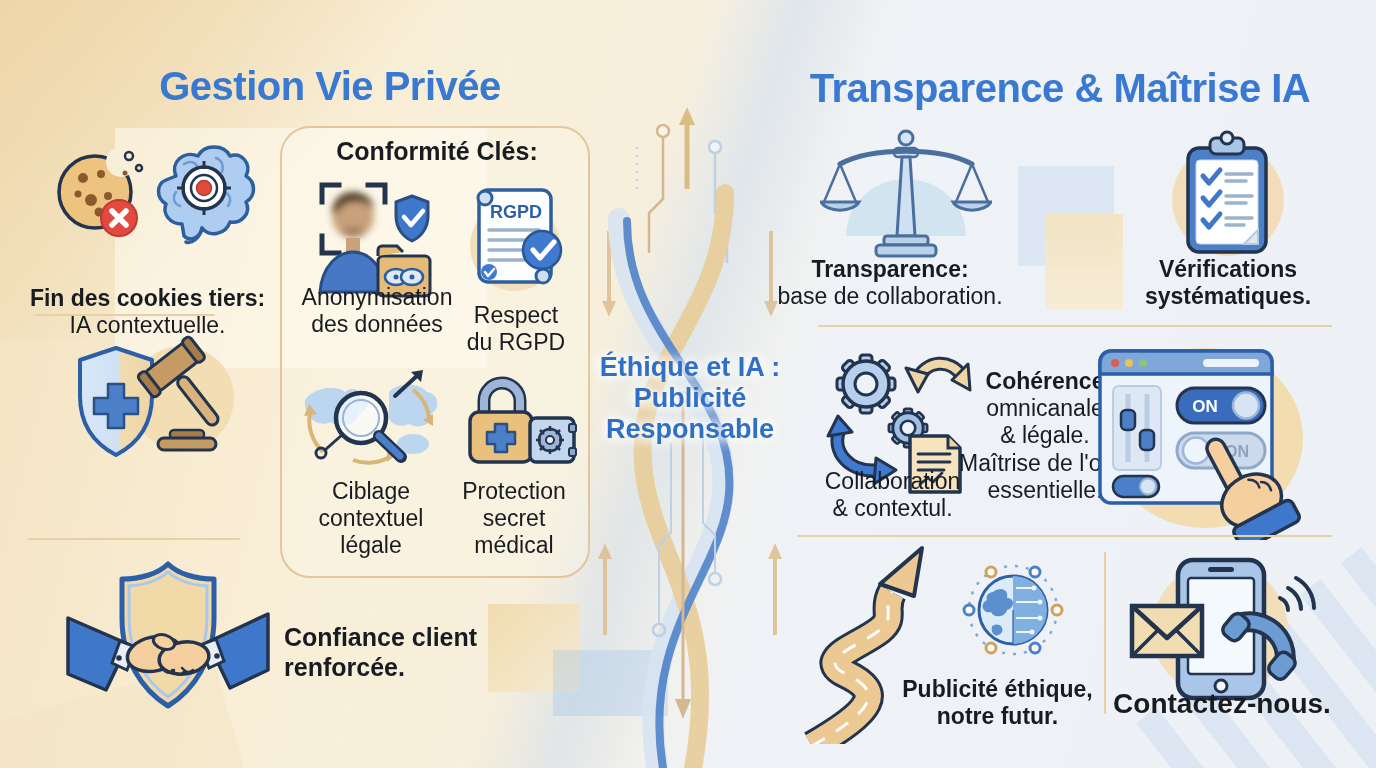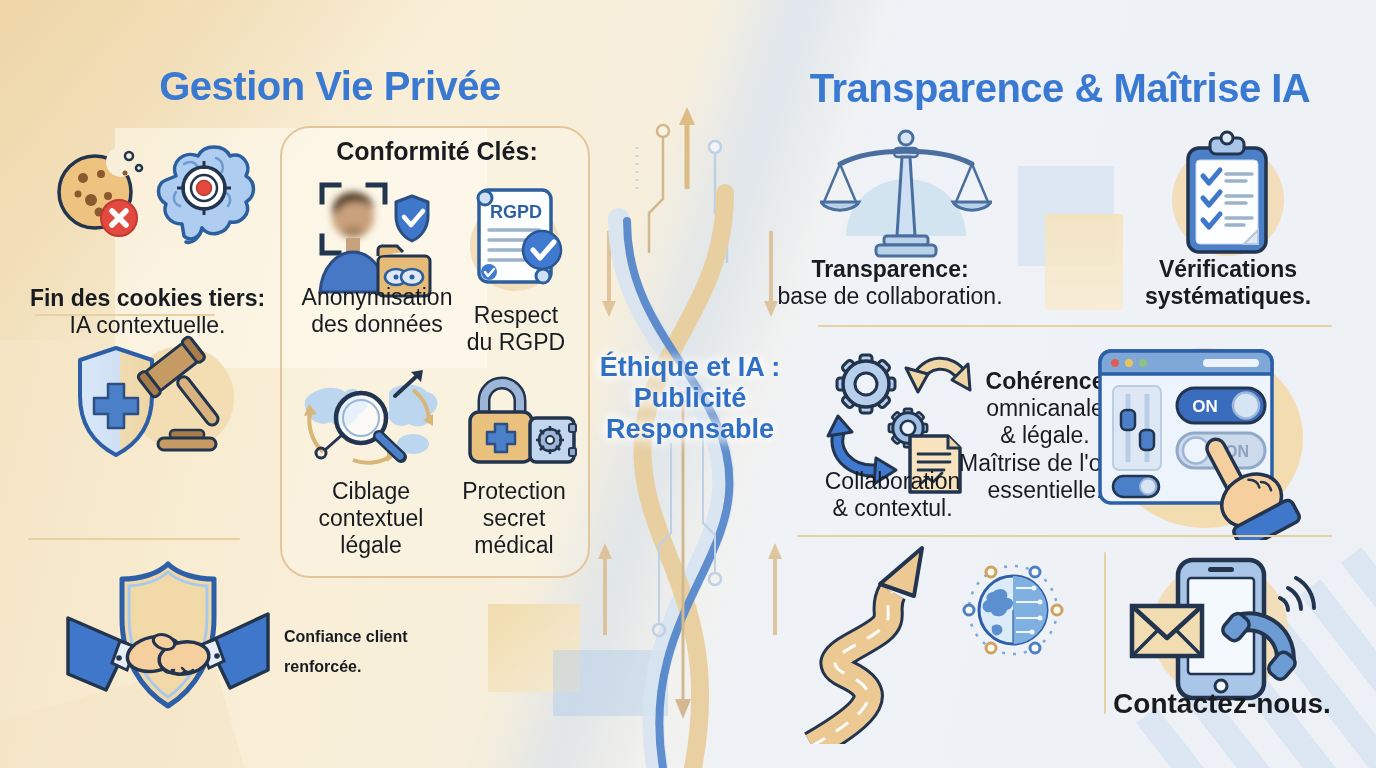--- a/index.html
+++ b/index.html
@@ -5,21 +5,21 @@
   html,body{margin:0;padding:0;}
   body{width:1376px;height:768px;overflow:hidden;font-family:"Liberation Sans",sans-serif;color:#181b20;}
   .stage{position:relative;width:1376px;height:768px;overflow:hidden;
     background:linear-gradient(104deg,#f3e2bf 0%,#f9efd8 28%,#f7efdc 44%,#eff2f6 58%,#edf0f5 100%);}
   .abs{position:absolute;}
   .decor{pointer-events:none;}
   .sec-title{font-weight:700;font-size:40px;letter-spacing:-0.5px;color:#3a79d2;text-align:center;white-space:nowrap;}
   .cap{font-size:23px;line-height:27px;text-align:center;}
   .cap .b,.b{font-weight:700;}
   .cap-l{text-align:left;}
-  .big{font-size:16px;line-height:30px;}
+  .big{font-size:25px;line-height:30px;}
   .sep{height:2px;background:#e7d0a4;border-radius:2px;}
   .vsep{width:2px;background:#e7d0a4;border-radius:2px;}
   .panel{border:2px solid #e3c69b;border-radius:30px;background:rgba(253,247,234,.30);}
   .center-title{font-weight:700;font-size:27px;line-height:31px;color:#2f6fc6;text-align:center;
     text-shadow:0 0 10px #ffffff,0 0 18px #ffffff,0 1px 14px #ffffff;}
   svg{display:block;}
 </style>
 </head>
 <body>
 
@@ -397,20 +397,24 @@
     <g fill="#fdfaf2">
       <circle cx="269" cy="70" r="5" stroke="#cfa25f" stroke-width="3"></circle>
       <circle cx="247" cy="32" r="5" stroke="#4b80c9" stroke-width="3"></circle>
       <circle cx="203" cy="32" r="5" stroke="#cfa25f" stroke-width="3"></circle>
       <circle cx="181" cy="70" r="5" stroke="#4b80c9" stroke-width="3"></circle>
       <circle cx="203" cy="108" r="5" stroke="#cfa25f" stroke-width="3"></circle>
       <circle cx="247" cy="108" r="5" stroke="#4b80c9" stroke-width="3"></circle>
     </g>
   </svg>
 
+  <div class="abs cap" style="left:890px;top:676px;width:215px;">
+    <div class="b">Publicité éthique,</div>
+    <div class="b">notre futur.</div>
+  </div>
 
   <div class="abs vsep decor" style="left:1104px;top:552px;height:162px;"></div>
 
   <svg class="abs" style="left:1118px;top:546px;" width="200" height="164" viewBox="0 0 200 164">
     <circle cx="102" cy="84" r="68" fill="#f3debb"></circle>
     <rect x="60" y="14" width="86" height="138" rx="15" fill="#a9c6e8" stroke="#22344e" stroke-width="4.5"></rect>
     <rect x="70" y="32" width="66" height="96" rx="3" fill="#f4f9fe" stroke="#22344e" stroke-width="2.5"></rect>
     <rect x="90" y="21" width="26" height="5" rx="2.5" fill="#22344e"></rect>
     <circle cx="103" cy="140" r="6" fill="#f4f9fe" stroke="#22344e" stroke-width="3"></circle>
     <rect x="14" y="60" width="70" height="50" fill="#f2ddb2" stroke="#22344e" stroke-width="4.5"></rect>

